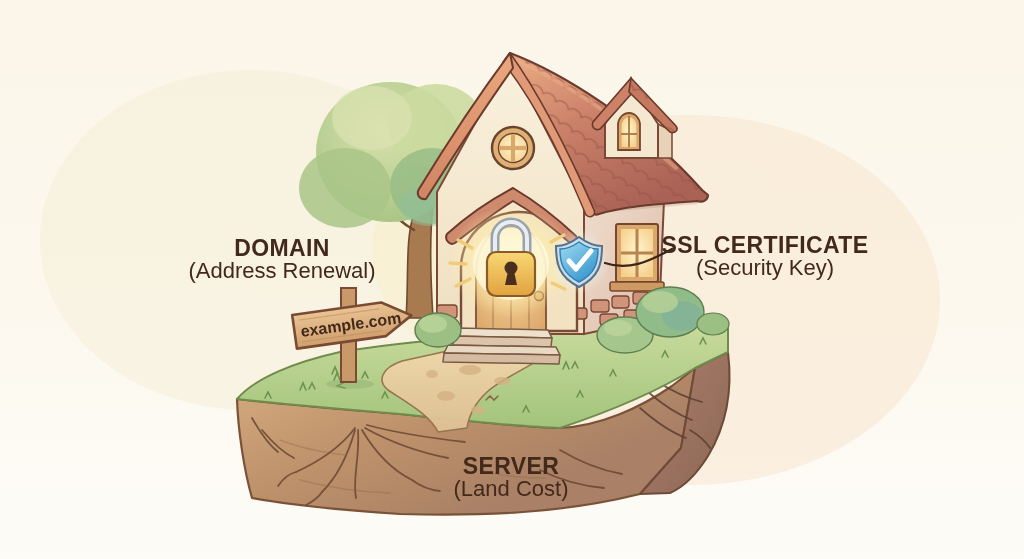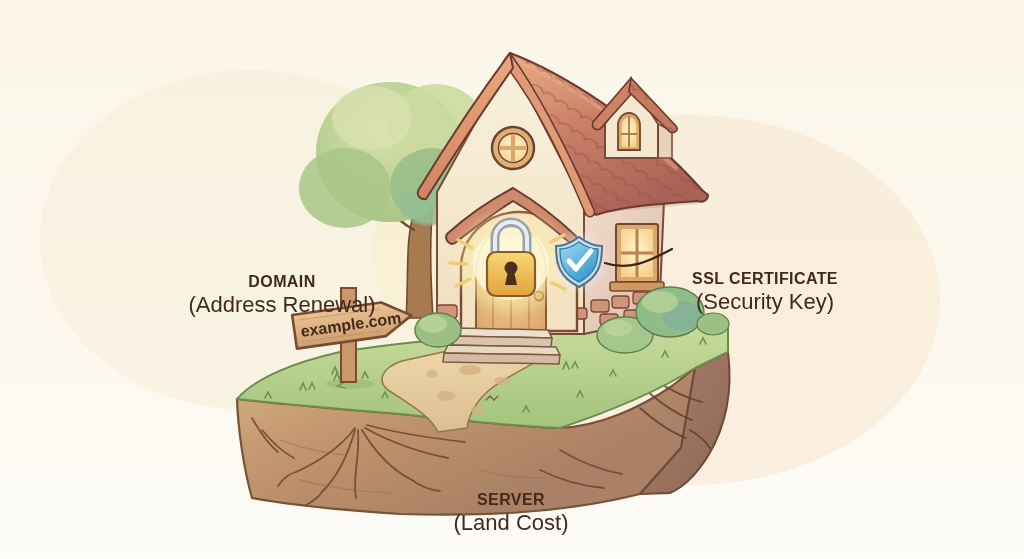--- a/index.html
+++ b/index.html
@@ -3,21 +3,21 @@
 <meta charset="utf-8">
 <style>
   html,body{margin:0;padding:0;background:#ffffff;}
   .stage{
     position:relative;width:1024px;height:559px;overflow:hidden;
     font-family:"Liberation Sans",sans-serif;
     background:linear-gradient(180deg,#fbf6e9 0%,#fcf8ee 55%,#fdfcf7 100%);
   }
   .stage svg{position:absolute;left:0;top:0;}
   .label{position:absolute;text-align:center;color:#42291b;pointer-events:none;}
-  .label-title{font-size:16px;font-weight:700;letter-spacing:.4px;line-height:24px;margin-top:34px;}
+  .label-title{font-size:23px;font-weight:700;letter-spacing:.4px;line-height:24px;}
   .label-sub{font-size:22px;font-weight:400;line-height:20px;margin-top:1px;}
 </style>
 </head>
 <body>
 
 <div class="stage">
 
 <svg width="1024" height="559" viewBox="0 0 1024 559">
   <defs>
     <radialGradient id="canopyGrad" cx="45%" cy="35%" r="75%">

